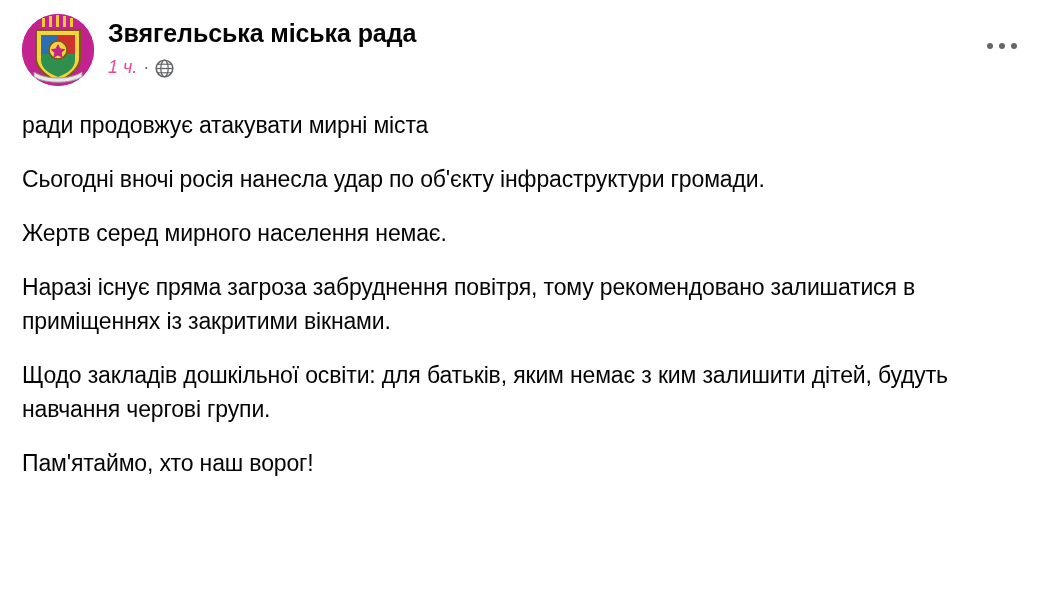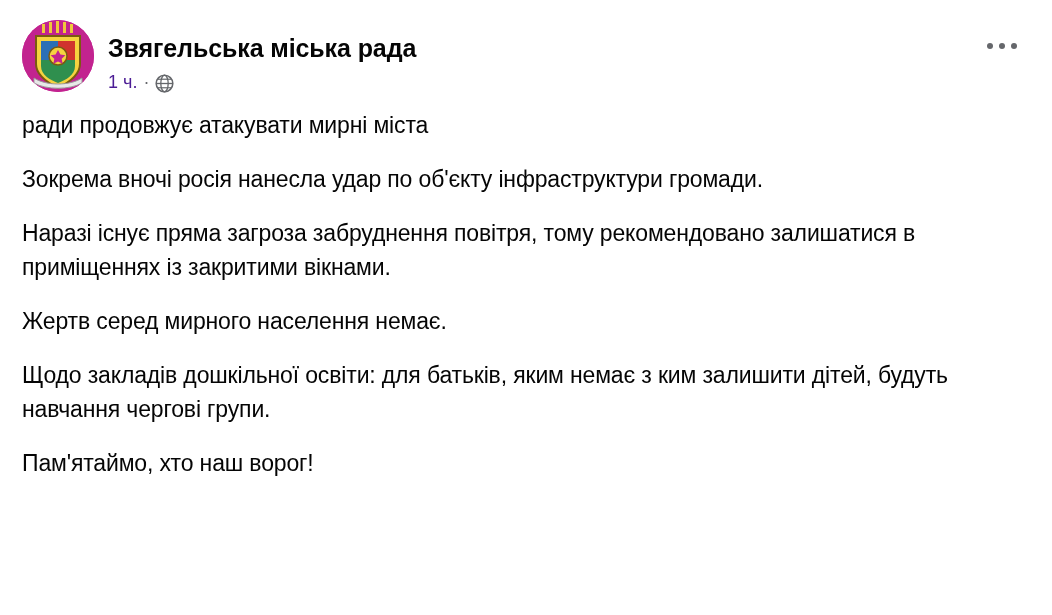--- a/index.html
+++ b/index.html
@@ -20,21 +20,21 @@
     width: 1052px;
     height: 615px;
     box-sizing: border-box;
     padding: 14px 22px 0 22px;
     position: relative;
   }
 
   
   .post-header {
     display: flex;
-    align-items: flex-end;
+    align-items: flex-start;
     position: relative;
     height: 78px;
   }
 
   .avatar {
     width: 72px;
     height: 72px;
     flex: 0 0 72px;
     border-radius: 50%;
     overflow: hidden;
@@ -60,21 +60,21 @@
   }
 
   .meta-row {
     margin-top: 9px;
     display: flex;
     align-items: center;
     color: #65676b;
     font-size: 18px;
     line-height: 20px;
   }
-  .meta-time { color: #4c1d95; }
+  .meta-time { color: #ec4899; font-style: italic; }
   .meta-dot {
     margin: 0 6px;
     color: #65676b;
     font-size: 18px;
     line-height: 18px;
   }
   .globe-icon {
     display: inline-block;
     width: 19px;
     height: 19px;
@@ -169,20 +169,20 @@
 
     <div class="more-btn">
       <span class="dot"></span>
       <span class="dot"></span>
       <span class="dot"></span>
     </div>
   </div>
 
   <div class="post-body">
     <p class="para">ради продовжує атакувати мирні міста</p>
-    <p class="para">Зокрема вночі росія нанесла удар по об'єкту інфраструктури громади.</p>
+    <p class="para">Сьогодні вночі росія нанесла удар по об'єкту інфраструктури громади.</p>
+    <p class="para">Жертв серед мирного населення немає.</p>
     <p class="para">Наразі існує пряма загроза забруднення повітря, тому рекомендовано залишатися в приміщеннях із закритими вікнами.</p>
-    <p class="para">Жертв серед мирного населення немає.</p>
     <p class="para">Щодо закладів дошкільної освіти: для батьків, яким немає з ким залишити дітей, будуть навчання чергові групи.</p>
     <p class="para">Пам'ятаймо, хто наш ворог!</p>
   </div>
 
 </div>
 
 </body></html>

